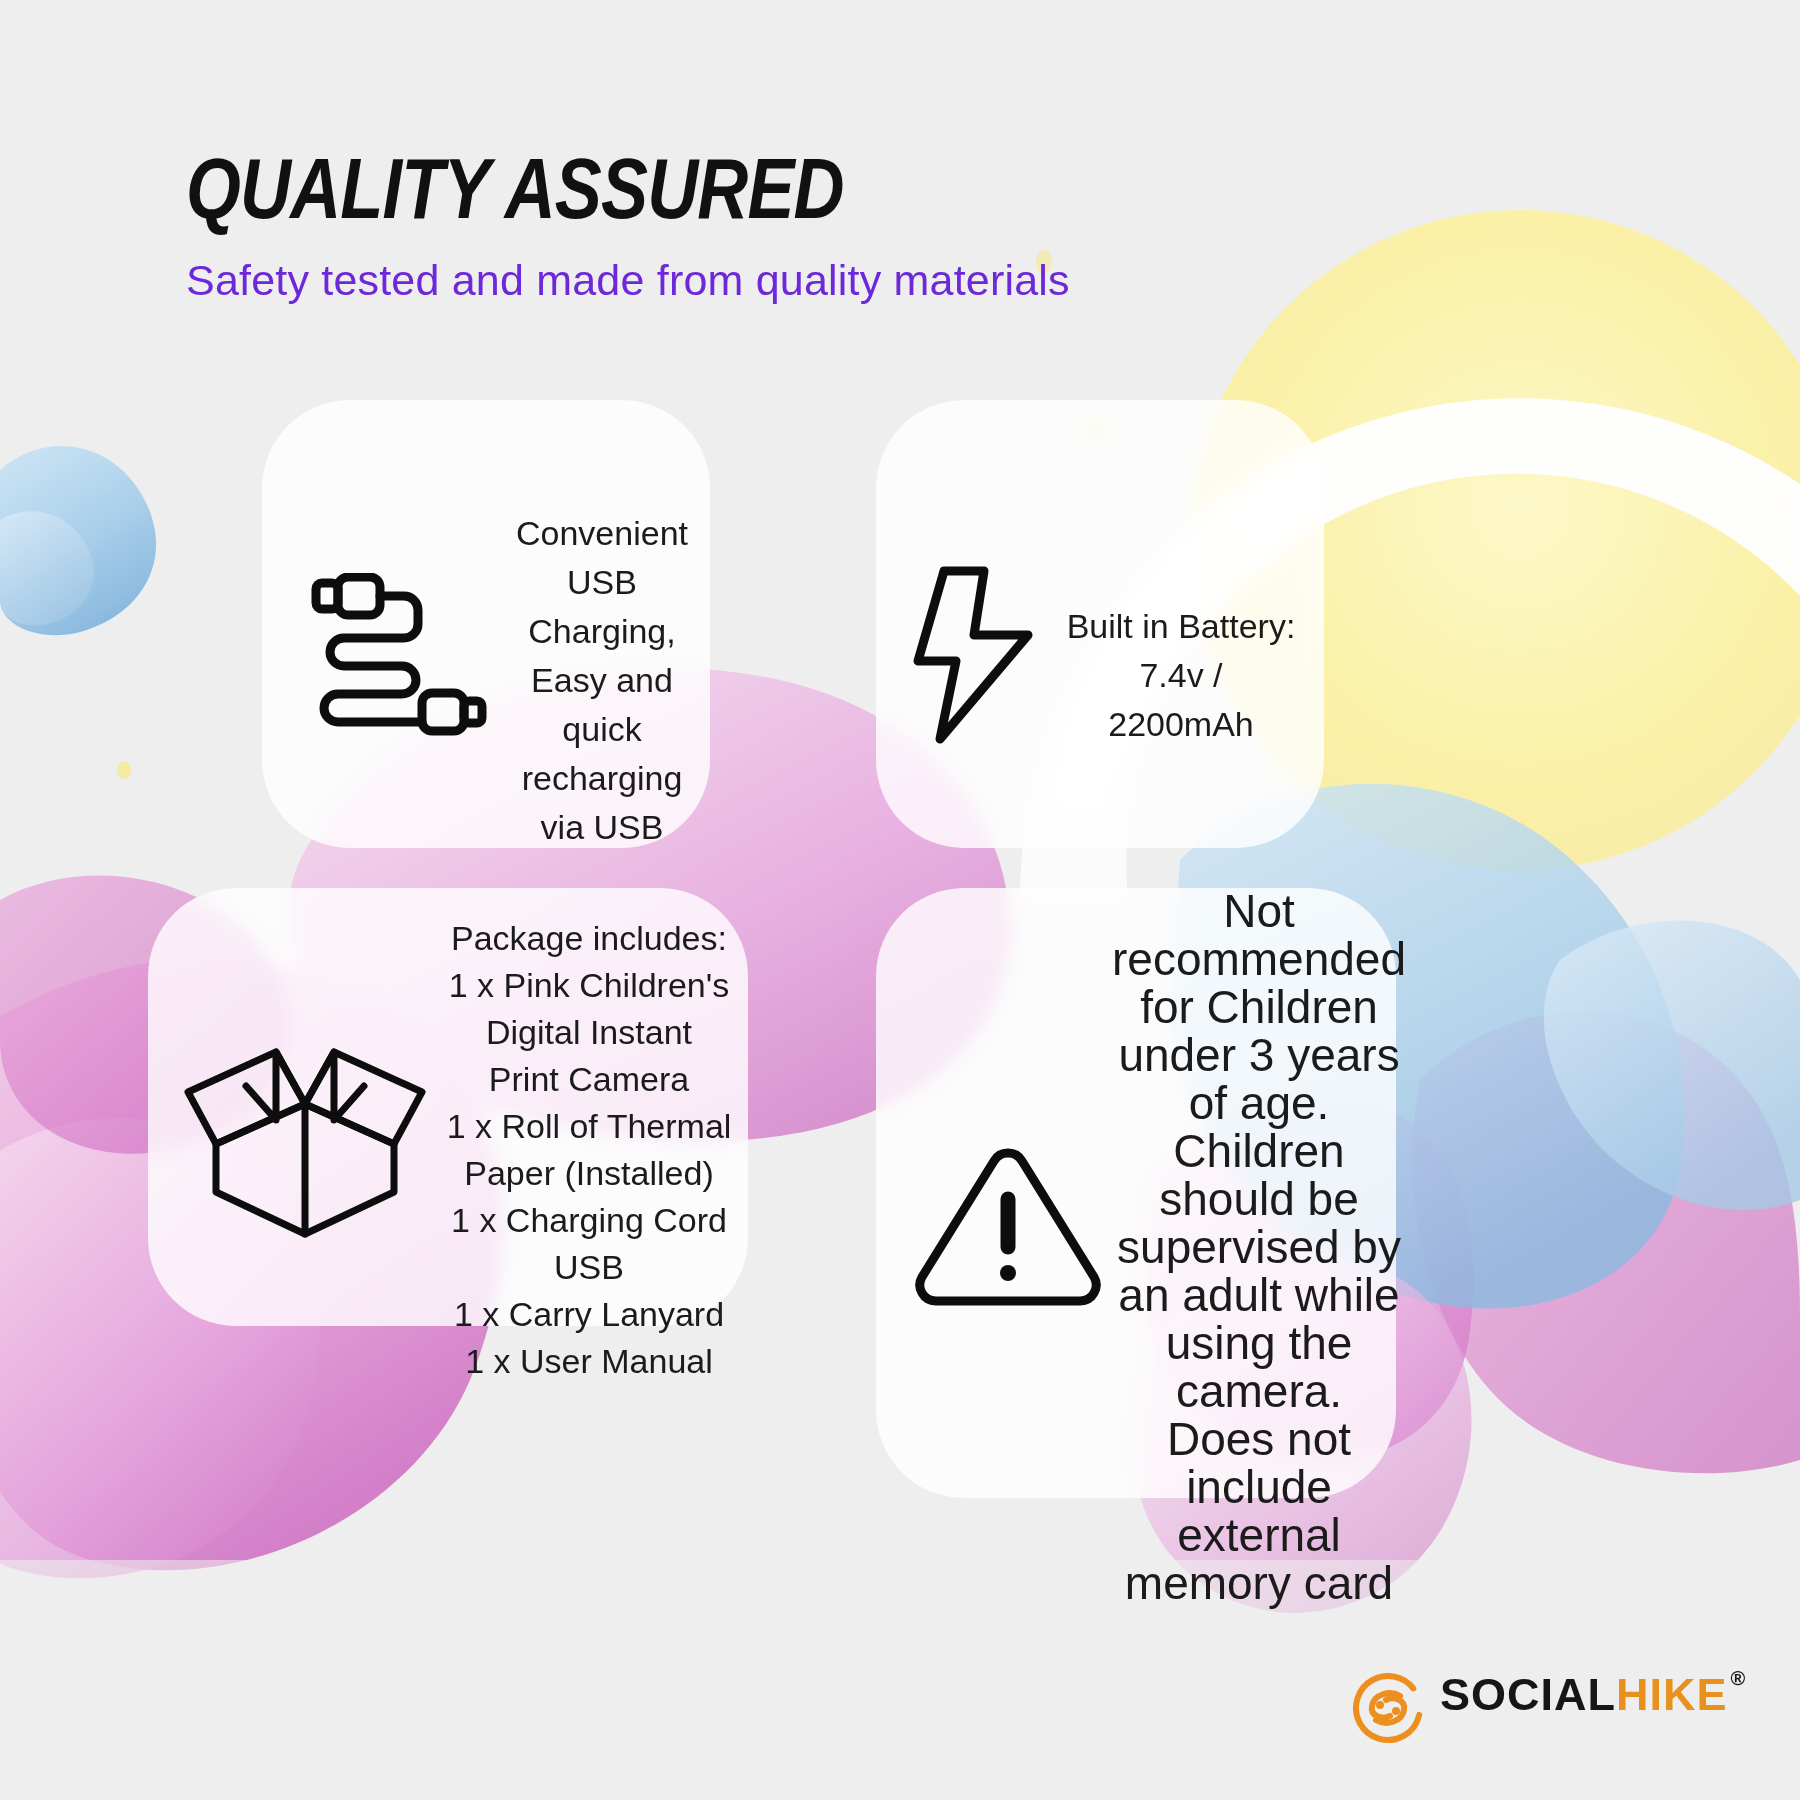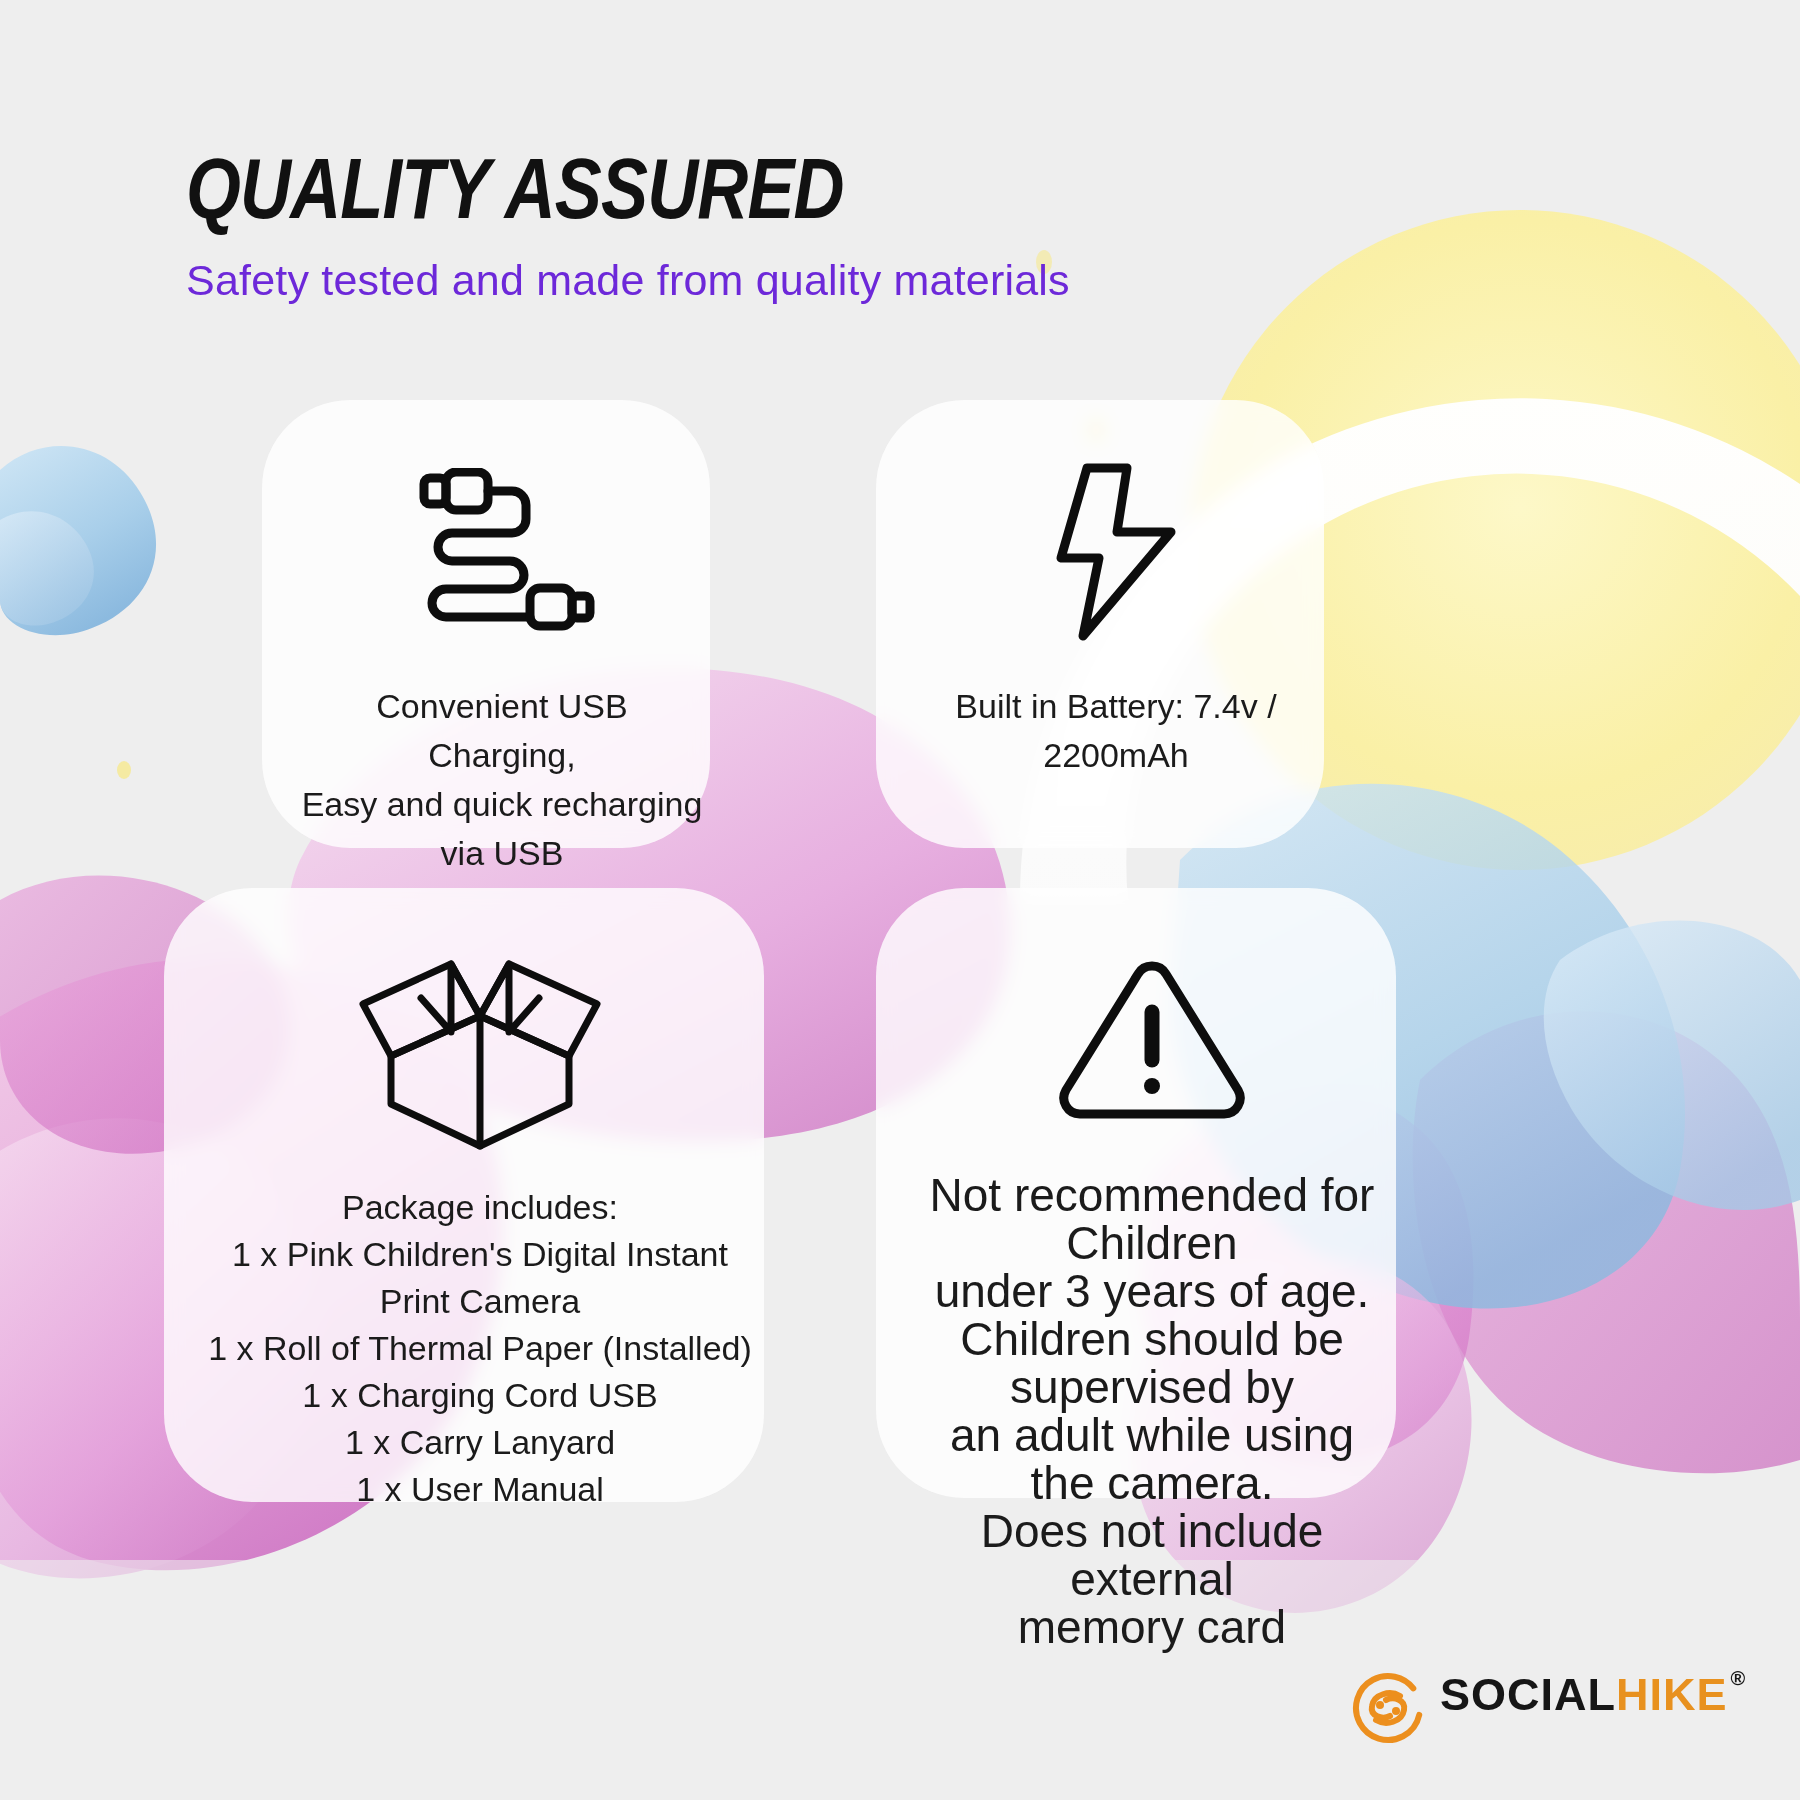--- a/index.html
+++ b/index.html
@@ -28,27 +28,27 @@
     font-weight:400;letter-spacing:0.2px;
   }
 
   
   .card{
     position:absolute;
     border-radius:88px;
     background:rgba(255,255,255,0.80);
     backdrop-filter:blur(9px);
     -webkit-backdrop-filter:blur(9px);
-    display:flex;flex-direction:column;align-items:center;
+    display:flex;align-items:center;
     box-sizing:border-box;
     padding-left:32px;
   }
   .card.c1{left:262px;top:400px;width:448px;height:448px;padding-top:68px;}
   .card.c2{left:876px;top:400px;width:448px;height:448px;padding-top:62px;}
-  .card.c3{left:164px;top:888px;width:600px;height:614px;padding-top:52px;}
+  .card.c3{left:148px;top:888px;width:600px;height:438px;padding-top:52px;}
   .card.c4{left:876px;top:888px;width:520px;height:610px;padding-top:62px;}
 
   .icon-wrap{display:flex;align-items:center;justify-content:center;}
   .icon-wrap svg{display:block;}
 
   .card-text{
     text-align:center;color:#1b1b1b;
     font-size:34px;line-height:48px;font-weight:400;
     padding:0 4px;white-space:pre-line;
   }

